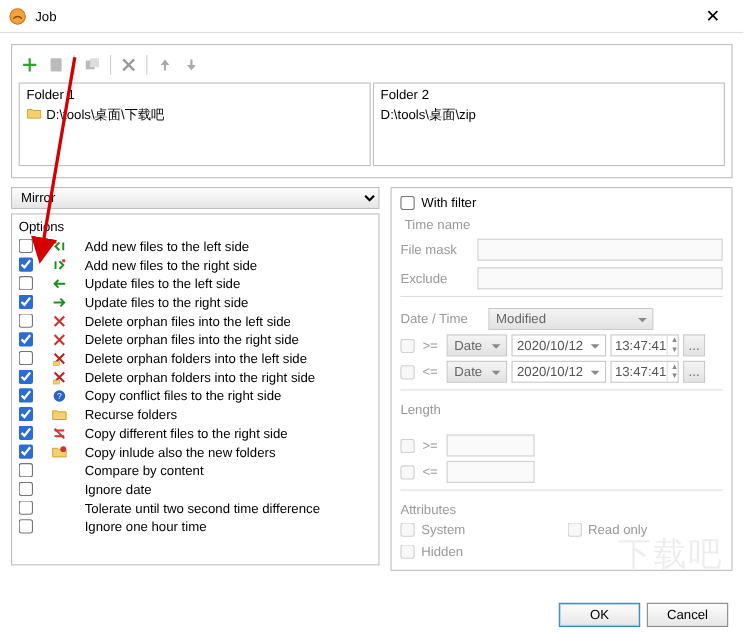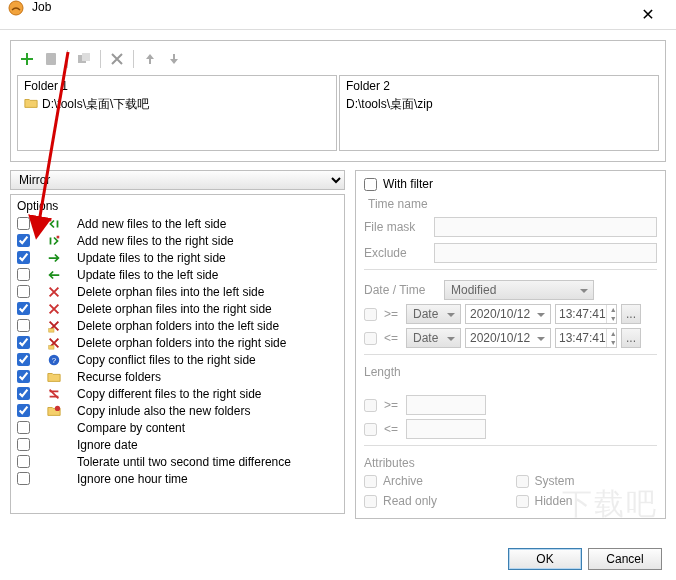--- a/index.html
+++ b/index.html
@@ -9,21 +9,21 @@
     background: #fff;
     color: #000;
     width: 676px;
     height: 580px;
     position: relative;
     overflow: hidden;
   }
   .titlebar {
     height: 30px;
     display: flex;
-    align-items: flex-start;
+    align-items: center;
     padding: 0 8px;
     border-bottom: 1px solid #ddd;
   }
   .titlebar .app-icon {
     width: 16px; height: 16px;
     margin-right: 8px;
     display: inline-flex;
   }
   .titlebar .close {
     margin-left: auto;
@@ -330,36 +330,36 @@
               <input type="checkbox" checked="" style="">
               <span class="oi">
                 <svg viewBox="0 0 16 16">
                   <path d="M4 4v8M8 4l4 4-4 4" stroke="#1b8f1b" stroke-width="2" fill="none"></path>
                   <rect x="11" y="2" width="3" height="3" fill="#c33"></rect>
                 </svg>
               </span>
               <span>Add new files to the right side</span>
             </div>
             <div class="opt-row">
+              <input type="checkbox" style="">
+              <span class="oi">
+                <svg viewBox="0 0 16 16">
+                  <path d="M14 8H4M7 4L3 8l4 4" stroke="#1b8f1b" stroke-width="2" fill="none"></path>
+                </svg>
+              </span>
+              <span>Update files to the left side</span>
+            </div>
+            <div class="opt-row">
               <input type="checkbox" checked="" style="">
               <span class="oi">
                 <svg viewBox="0 0 16 16">
                   <path d="M2 8h10M9 4l4 4-4 4" stroke="#1b8f1b" stroke-width="2" fill="none"></path>
                 </svg>
               </span>
               <span>Update files to the right side</span>
-            </div>
-            <div class="opt-row">
-              <input type="checkbox" style="">
-              <span class="oi">
-                <svg viewBox="0 0 16 16">
-                  <path d="M14 8H4M7 4L3 8l4 4" stroke="#1b8f1b" stroke-width="2" fill="none"></path>
-                </svg>
-              </span>
-              <span>Update files to the left side</span>
             </div>
             <div class="opt-row">
               <input type="checkbox" style="">
               <span class="oi">
                 <svg viewBox="0 0 16 16">
                   <path d="M3 3l10 10M13 3L3 13" stroke="#c33" stroke-width="2.2"></path>
                 </svg>
               </span>
               <span>Delete orphan files into the left side</span>
             </div>
@@ -536,24 +536,20 @@
               <input type="checkbox" disabled="" style="">
             </span>
           <span class="cmp">&lt;=</span>
           <div class="len-input"></div>
         </div>
 
         <hr class="hr">
 
         <div class="disabled" style="margin-bottom:2px;">Attributes</div>
         <div class="attr-grid">
-          <label class="attr-item">
-              <input type="checkbox" disabled="" style="">
-              <span>Archive</span>
-            </label>
           <label class="attr-item">
               <input type="checkbox" disabled="" style="">
               <span>System</span>
             </label>
           <label class="attr-item">
               <input type="checkbox" disabled="" style="">
               <span>Read only</span>
             </label>
           <label class="attr-item">
               <input type="checkbox" disabled="" style="">

